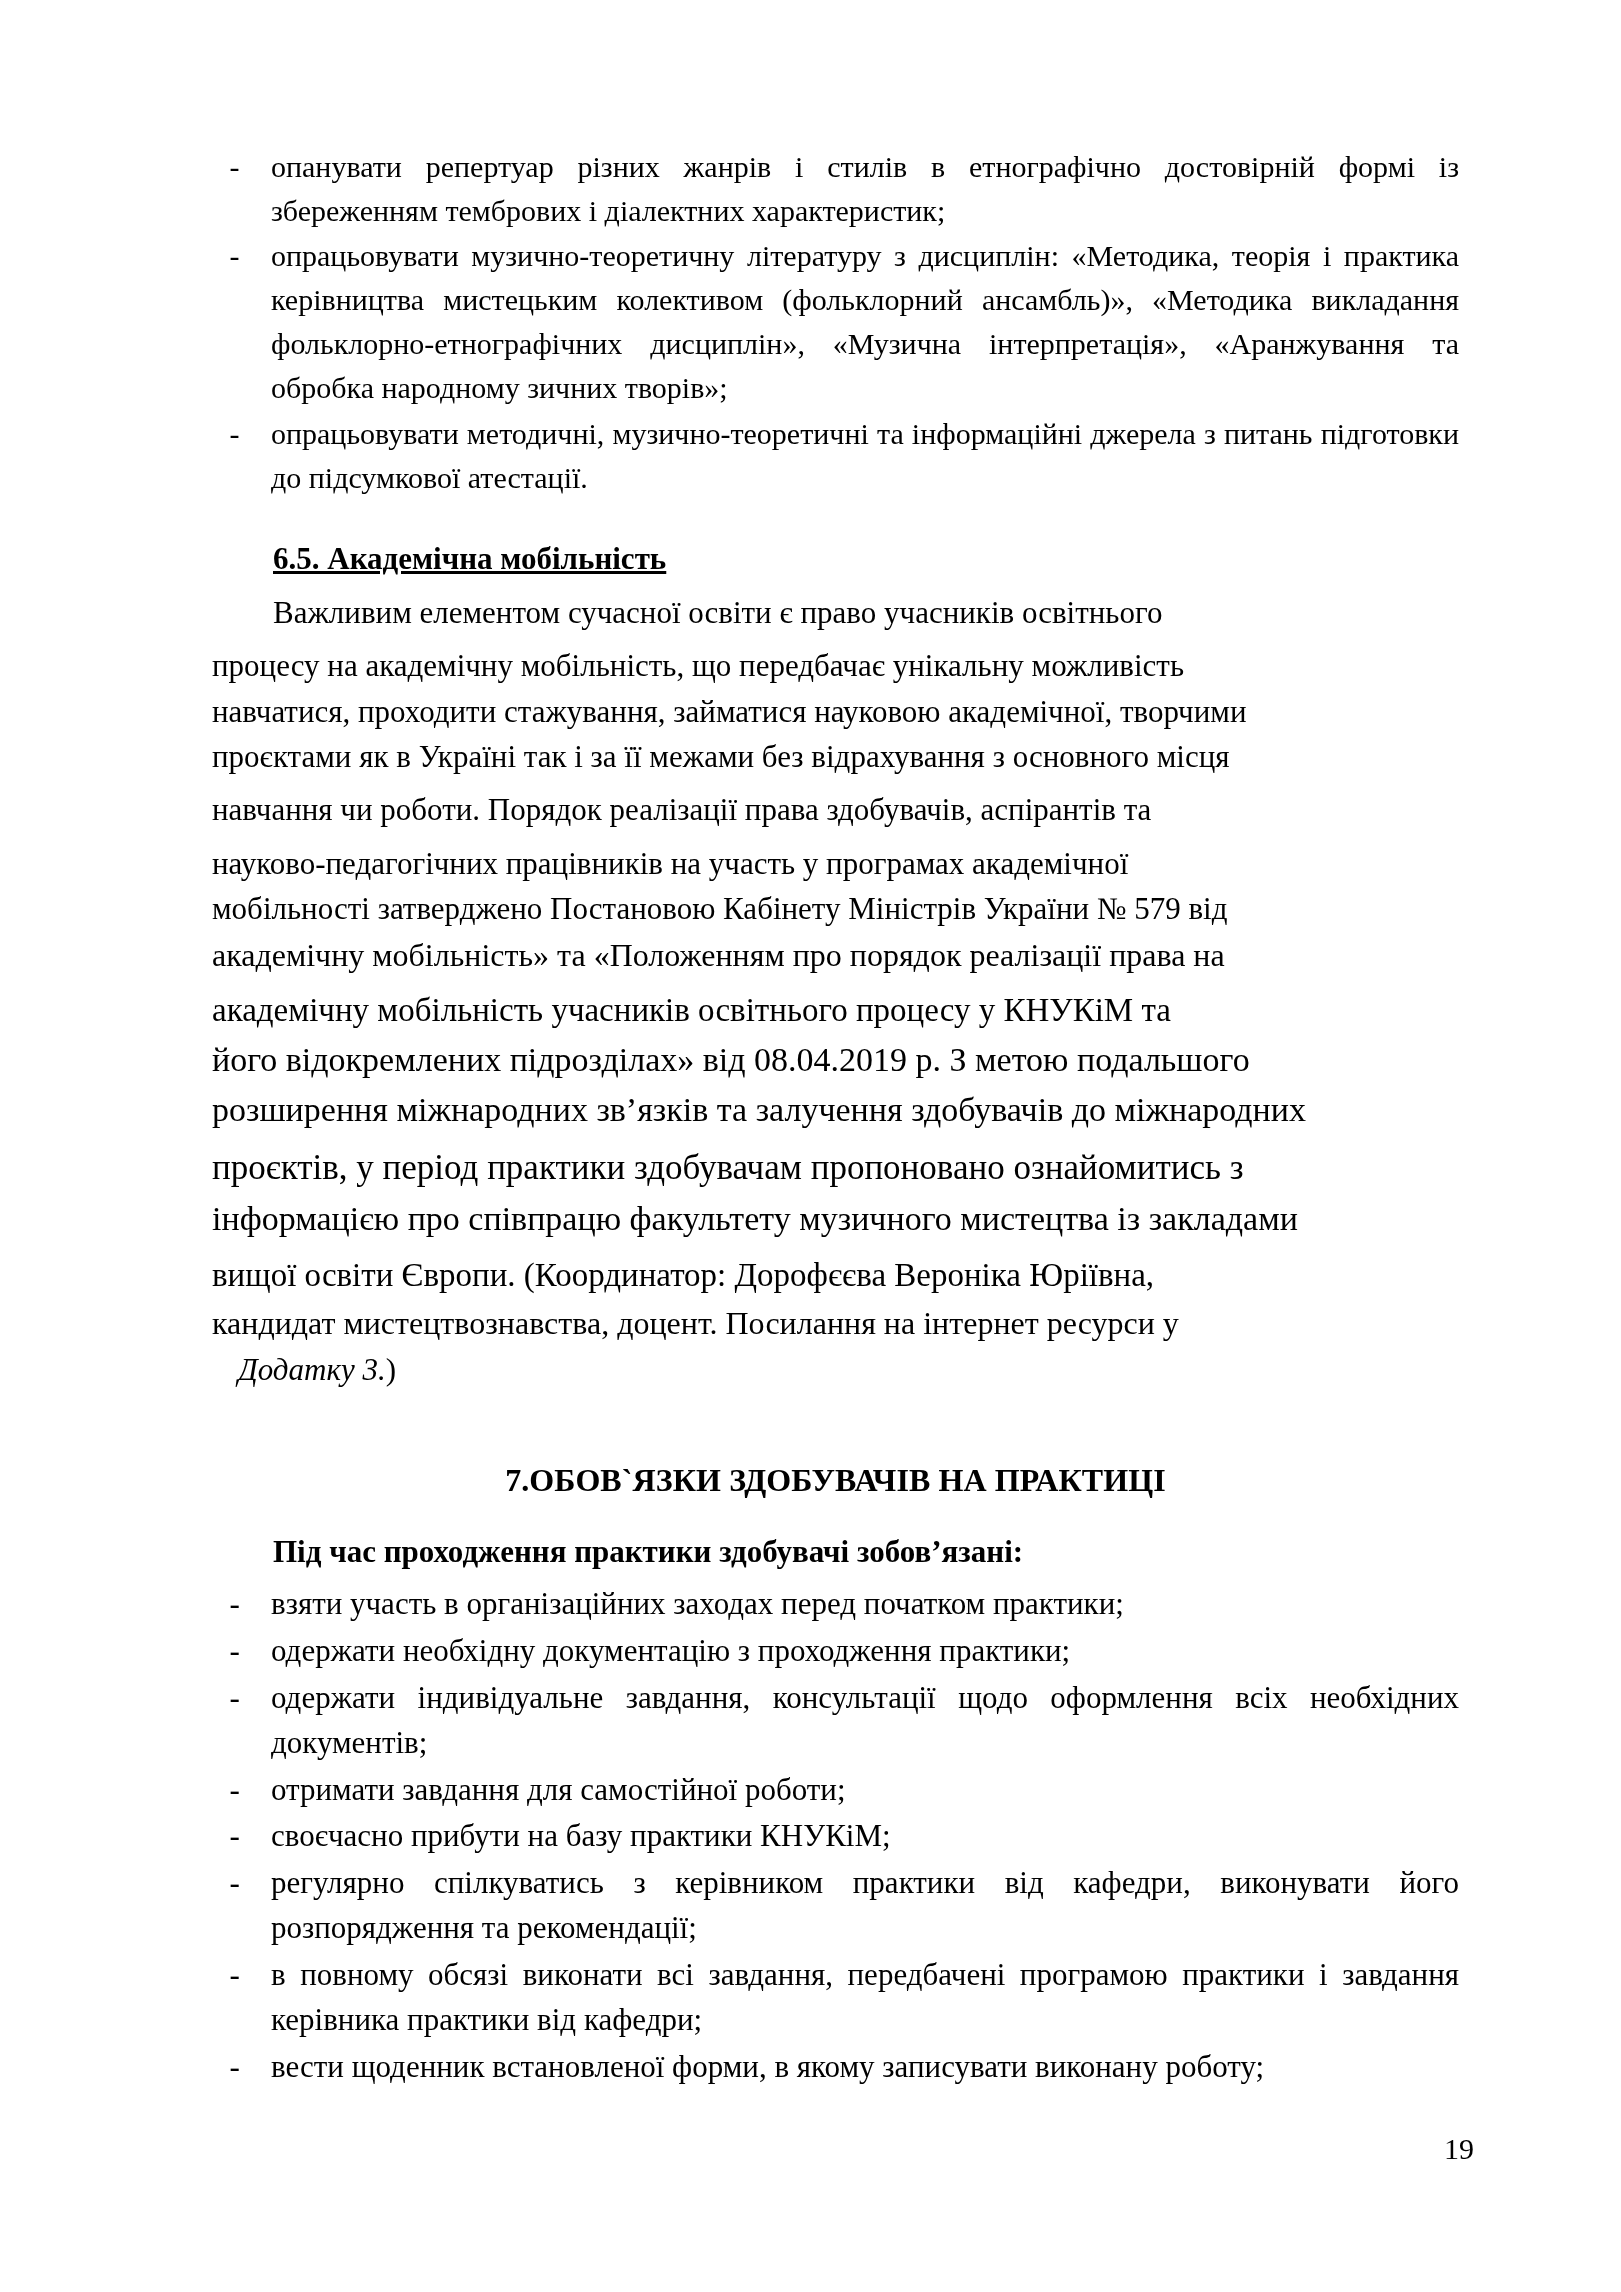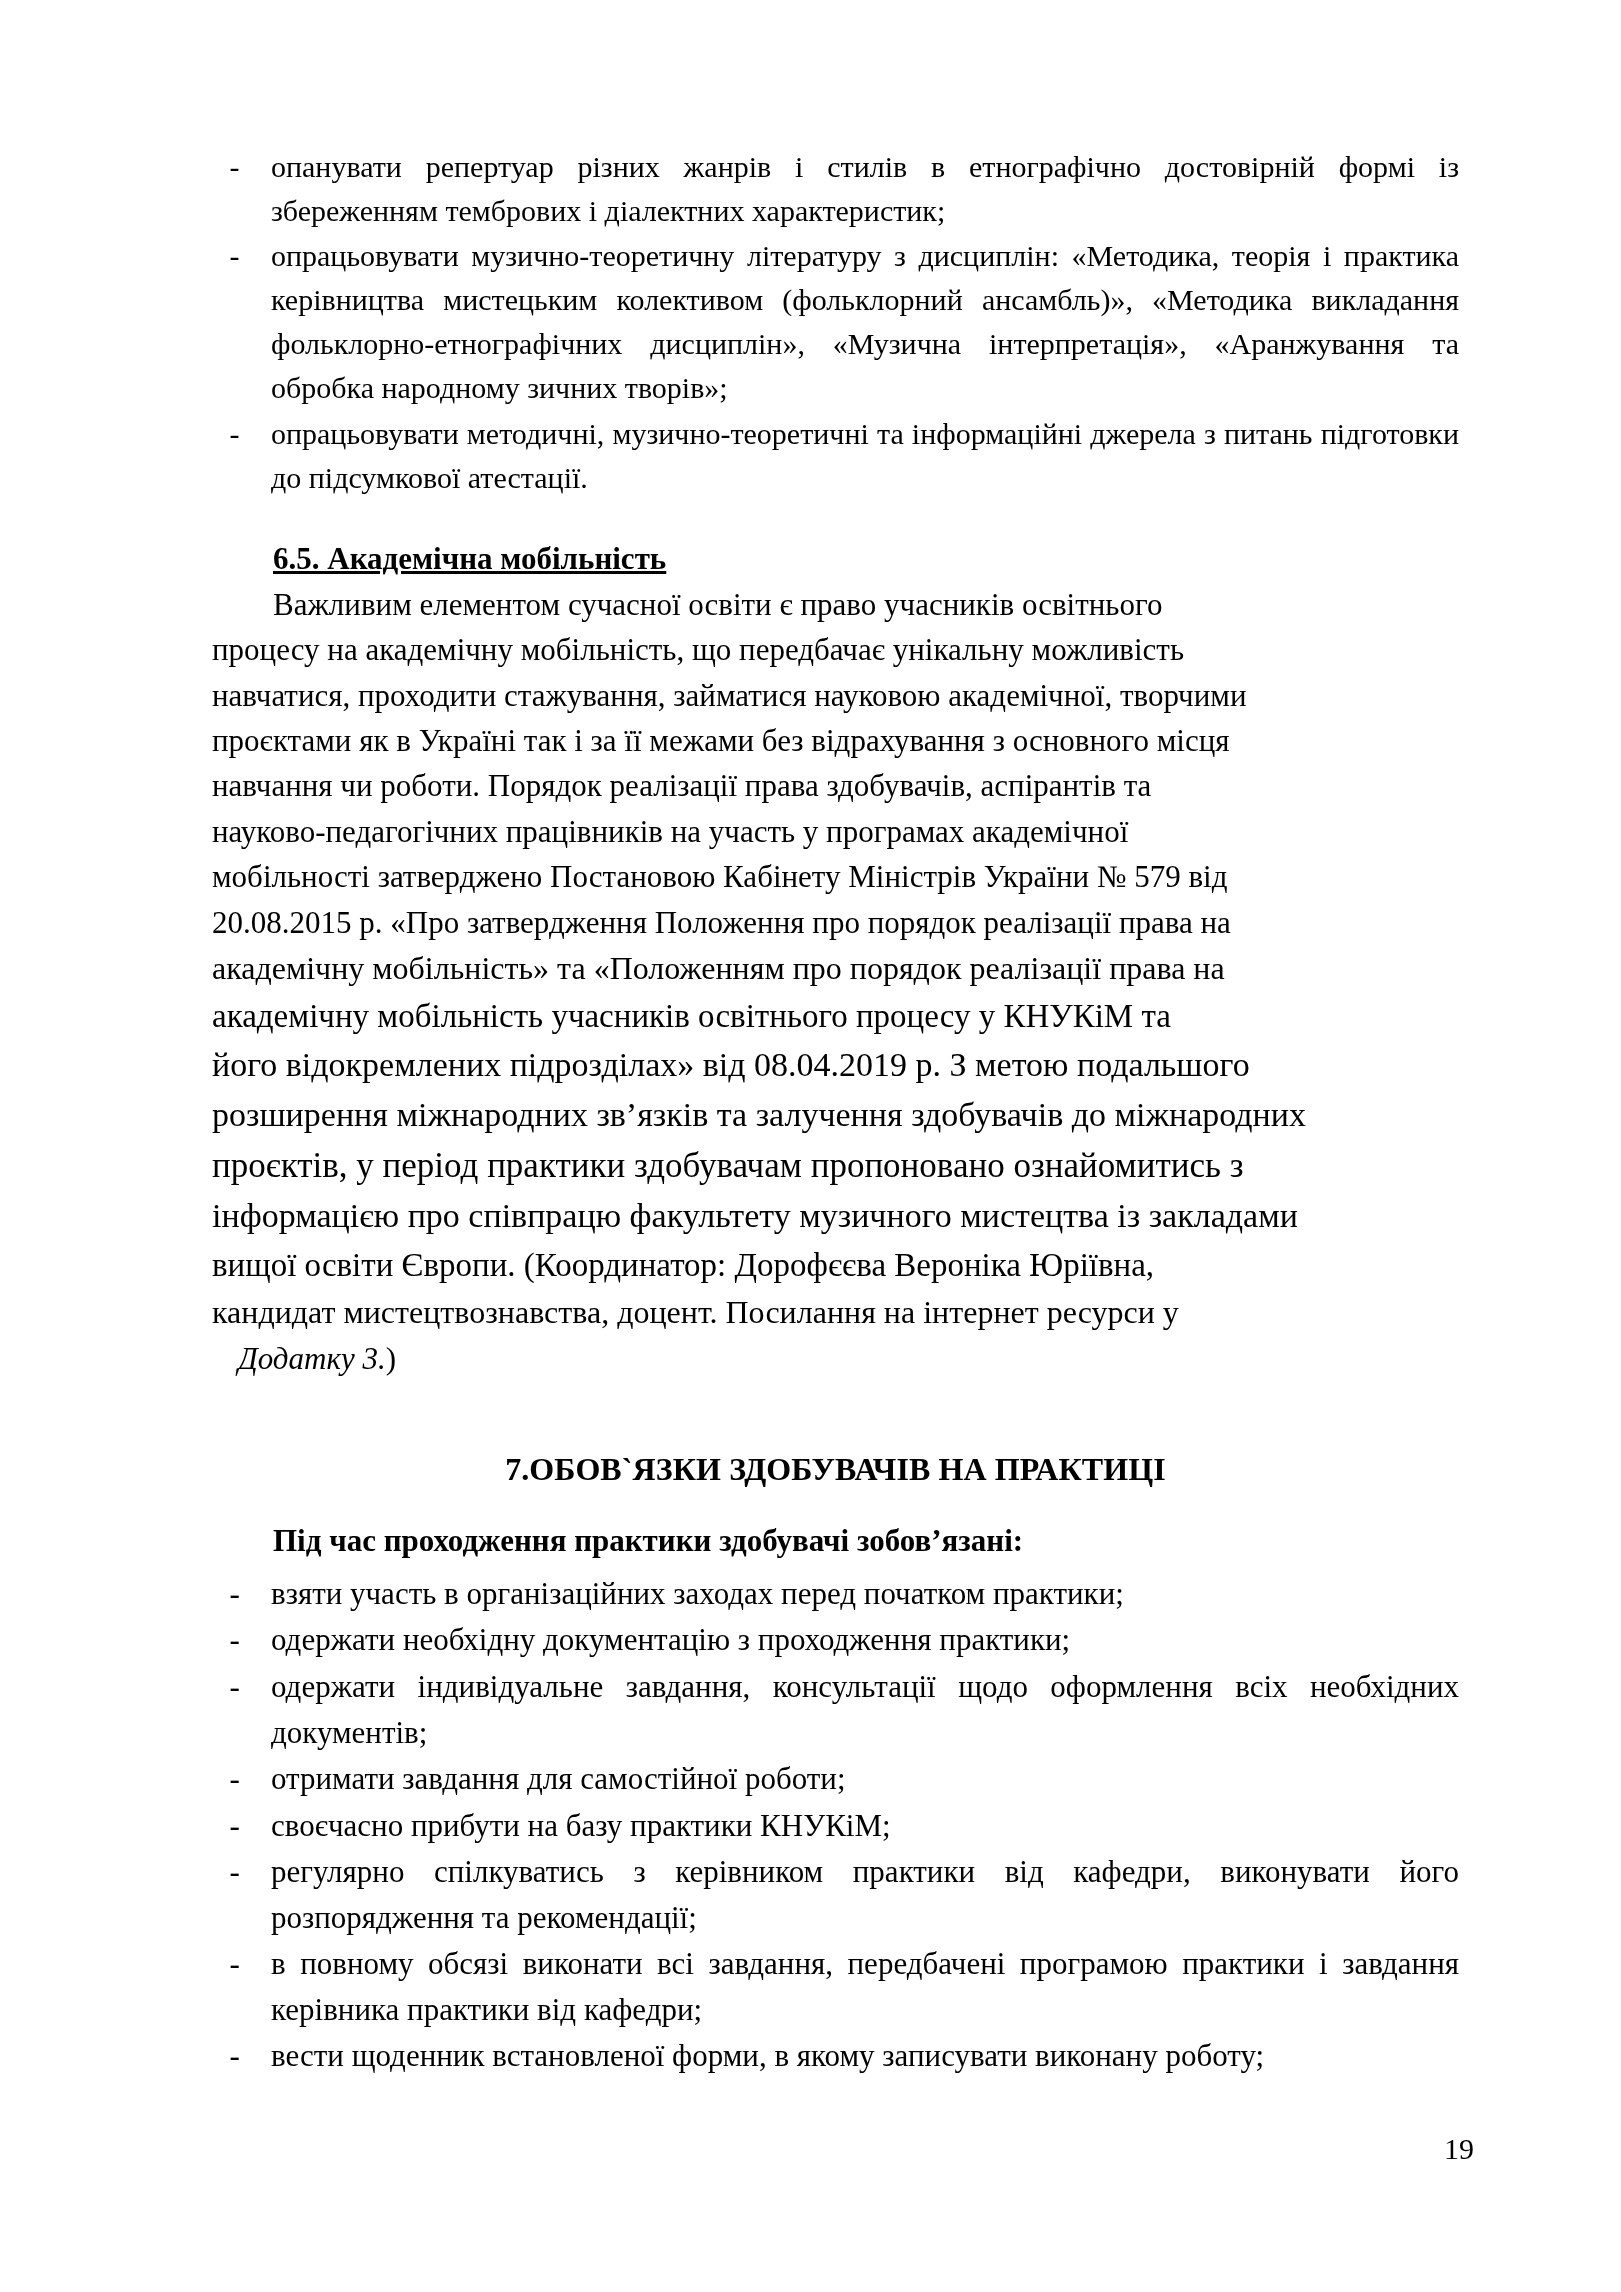--- a/index.html
+++ b/index.html
@@ -82,20 +82,21 @@
     font-size: 31px;
   }
   .body-par .ln {
     display: block;
     white-space: nowrap;
   }
   .body-par .ln.just {
     display: flex;
     justify-content: space-between;
     white-space: nowrap;
+    margin-top: 8px;
   }
 
   .sz1 { font-size: 31px; }
   .sz2 { font-size: 32px; }
   .sz3 { font-size: 33px; }
   .sz4 { font-size: 34px; }
   .sz5 { font-size: 35px; }
   .ital { font-style: italic; margin-left: 26px; }
 
   .gap-s { height: 21.6px; }
@@ -142,21 +143,20 @@
         </span>
       <span class="ln sz1">навчатися, проходити стажування, займатися науковою академічної, творчими</span>
       <span class="ln sz1">проєктами як в Україні так і за її межами без відрахування з основного місця</span>
       <span class="ln just sz1">
           <span>навчання  чи  роботи.  Порядок  реалізації  права  здобувачів,  аспірантів  та</span>
         </span>
       <span class="ln just sz1">
           <span>науково-педагогічних  працівників  на  участь  у  програмах  академічної</span>
         </span>
       <span class="ln sz1">мобільності затверджено Постановою Кабінету Міністрів України № 579 від</span>
-      <span class="ln sz1">20.08.2015 р. «Про затвердження Положення про порядок реалізації права на</span>
       <span class="ln sz2">академічну мобільність» та «Положенням про порядок реалізації права на</span>
       <span class="ln just sz3">
           <span>академічну  мобільність  учасників  освітнього  процесу  у  КНУКіМ  та</span>
         </span>
       <span class="ln sz4">його відокремлених підрозділах» від 08.04.2019 р. З метою подальшого</span>
       <span class="ln sz4">розширення міжнародних зв’язків та залучення здобувачів до міжнародних</span>
       <span class="ln just sz5">
           <span>проєктів,  у  період  практики  здобувачам  пропоновано  ознайомитись  з</span>
         </span>
       <span class="ln sz4">інформацією про співпрацю факультету музичного мистецтва із закладами</span>

